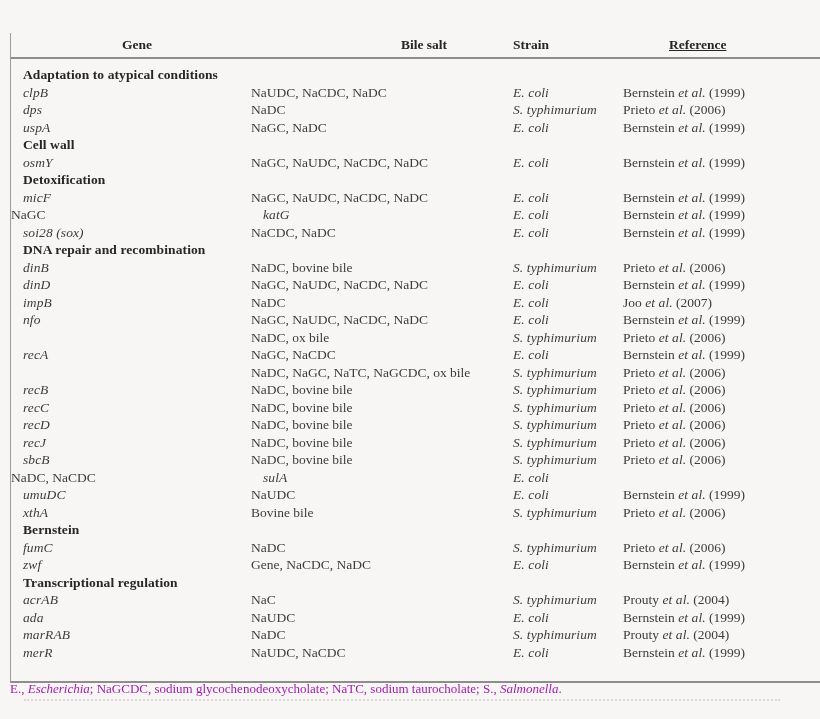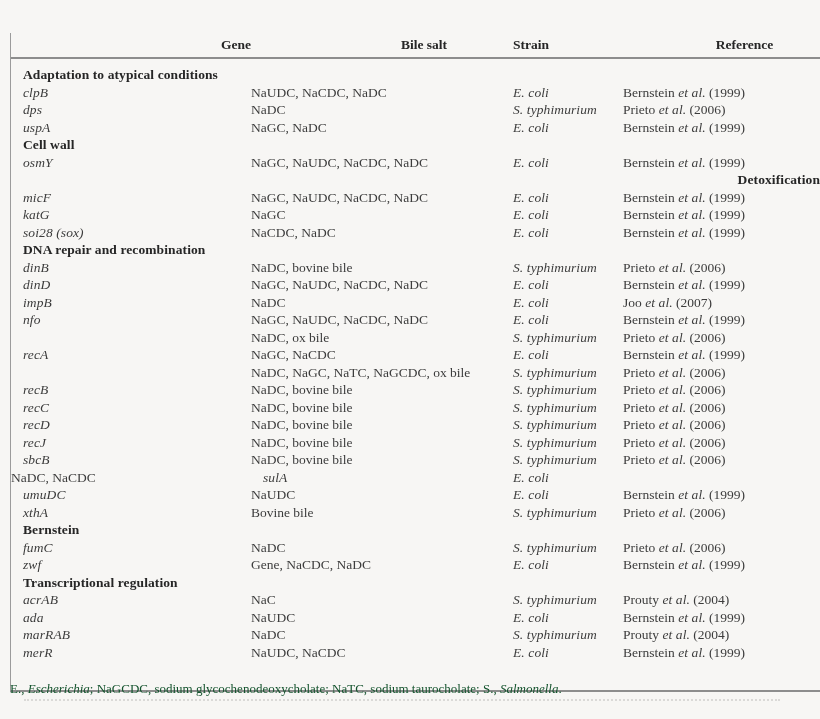--- a/index.html
+++ b/index.html
@@ -19,41 +19,41 @@
   }
 
   .thead {
     display:grid;
     grid-template-columns:240px 262px 110px 1fr;
     height:24px; line-height:24px;
     font-weight:bold; font-size:13.5px; color:#262626;
     border-bottom:2px solid #8d8d8d;
   }
   .hcell { white-space:nowrap; }
-  .h-gene { padding-left:12px; text-align:right; }
+  .h-gene { padding-left:12px; text-align:center; }
   .h-bile { text-align:right; padding-right:66px; }
   .h-strain { text-align:left; padding-right:26px; }
-  .h-ref { text-align:center; padding-left:46px; }
-
-  .tbody { padding-top:7px; padding-bottom:29px; font-size:13.5px; }
+  .h-ref { padding-left:46px;text-decoration:underline; }
+
+  .tbody { padding-top:7px; padding-bottom:20px; font-size:13.5px; }
   .trow {
     display:grid;
     grid-template-columns:240px 262px 110px 1fr;
     height:17.5px; line-height:17.5px;
     white-space:nowrap;
   }
   .cell { overflow:visible; }
   .gene { padding-left:12px; font-style:italic; }
   .section { font-style:normal; font-weight:bold; color:#262626; }
   .strain { font-style:italic; }
   .ref i, .strain, .gene { letter-spacing:0.1px; }
 
   .footnote {
     position:absolute; left:10px; top:681px; right:6px;
-    font-size:13px; line-height:15px; color:#14532d;
+    font-size:13px; line-height:15px; color:#a21caf;
     white-space:nowrap;
   }
 
   .crop-artifact {
     position:absolute; left:24px; right:40px; top:699px;
     border-top:2px dotted #d4d3d0;
     opacity:0.8;
   }
 </style>
 </head>
@@ -95,31 +95,31 @@
         <div class="trow">
           <div class="cell gene section" style="grid-column: 1 / -1;">Cell wall</div>
         </div>
         <div class="trow">
           <div class="cell gene">osmY</div>
           <div class="cell bile">NaGC, NaUDC, NaCDC, NaDC</div>
           <div class="cell strain">E. coli</div>
           <div class="cell ref">Bernstein <i>et al.</i> (1999)</div>
         </div>
         <div class="trow">
-          <div class="cell gene section" style="grid-column: 1 / -1; text-align: right;">Detoxification</div>
+          <div class="cell gene section" style="grid-column: 1 / -1;">Detoxification</div>
         </div>
         <div class="trow">
           <div class="cell gene">micF</div>
           <div class="cell bile">NaGC, NaUDC, NaCDC, NaDC</div>
           <div class="cell strain">E. coli</div>
           <div class="cell ref">Bernstein <i>et al.</i> (1999)</div>
         </div>
         <div class="trow">
+          <div class="cell bile">NaGC</div>
           <div class="cell gene">katG</div>
-          <div class="cell bile">NaGC</div>
           <div class="cell strain">E. coli</div>
           <div class="cell ref">Bernstein <i>et al.</i> (1999)</div>
         </div>
         <div class="trow">
           <div class="cell gene">soi28 (sox)</div>
           <div class="cell bile">NaCDC, NaDC</div>
           <div class="cell strain">E. coli</div>
           <div class="cell ref">Bernstein <i>et al.</i> (1999)</div>
         </div>
         <div class="trow">

